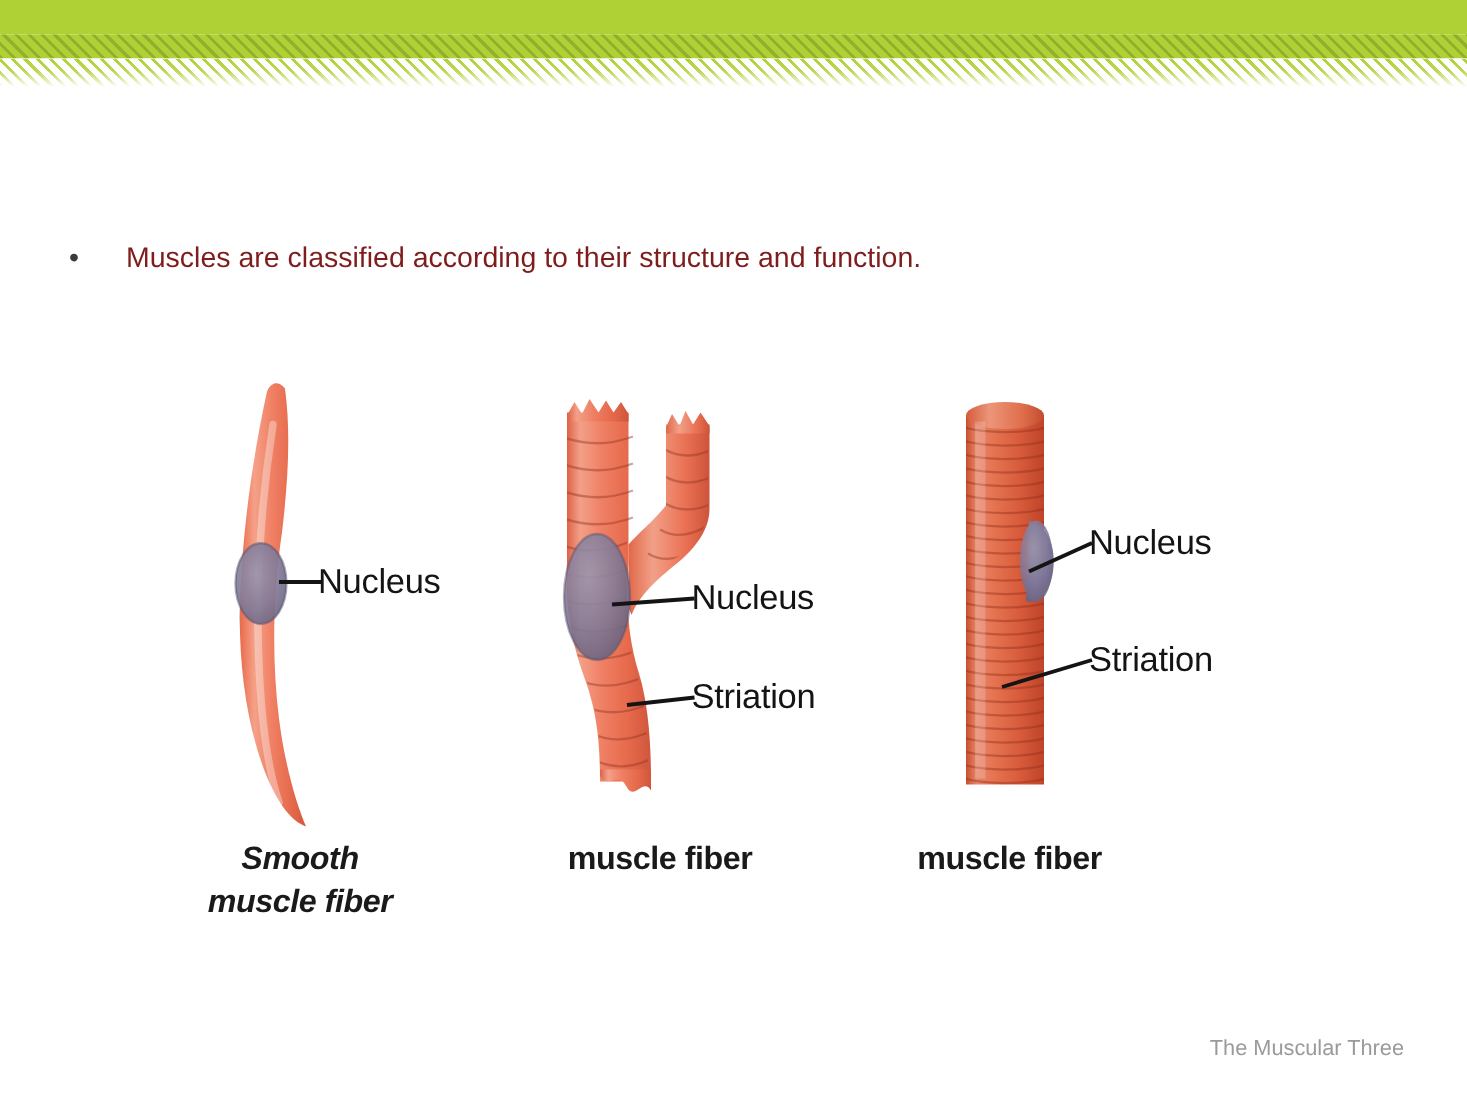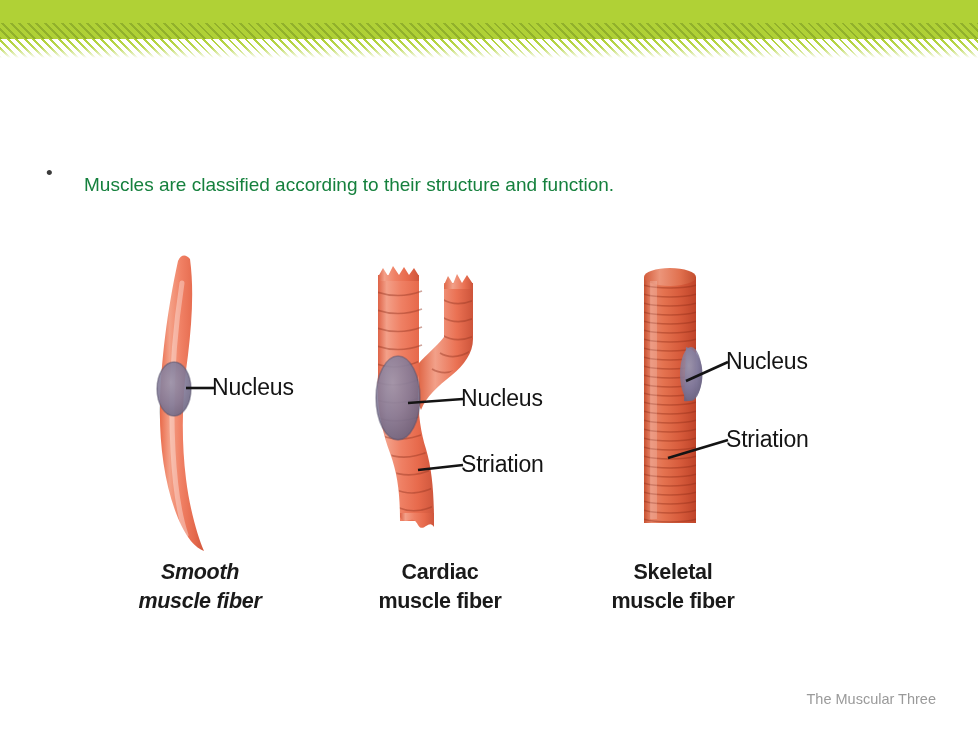--- a/index.html
+++ b/index.html
@@ -46,21 +46,21 @@
   }
   .bullet-row{
     position:absolute;left:46px;top:160px;
     display:flex;align-items:flex-start;
   }
   .bullet-mark{
     width:38px;flex:0 0 38px;
     font-size:19px;line-height:26px;color:#3b3b3b;
   }
   .bullet-text{
-    font-size:19px;line-height:26px;color:#15803d;white-space:nowrap;margin-top:12px;
+    font-size:19px;line-height:26px;color:#7f1d1d;white-space:nowrap;
   }
 
   .footer-note{
     position:absolute;right:42px;top:691px;
     font-size:14.5px;color:#9a9a9a;white-space:nowrap;
   }
 
   
   .figure{position:absolute;left:0;top:255px;width:978px;height:380px;}
   .fiber-col{position:absolute;top:0;}
@@ -292,24 +292,22 @@
       </svg>
       <div class="lbl" style="left:96px;top:93px;">Nucleus</div>
       <div class="lbl" style="left:96px;top:171px;">Striation</div>
     </div>
 
     <div class="caption" style="left:70px;top:303px;font-style:italic;">
       <div>Smooth</div>
       <div>muscle fiber</div>
     </div>
     <div class="caption" style="left:310px;top:303px;">
-      <div>Cardiac</div>
       <div>muscle fiber</div>
     </div>
     <div class="caption" style="left:543px;top:303px;">
-      <div>Skeletal</div>
       <div>muscle fiber</div>
     </div>
   </div>
 
   <div class="footer-note">The Muscular Three</div>
 
 </div>
 
 </body></html>

